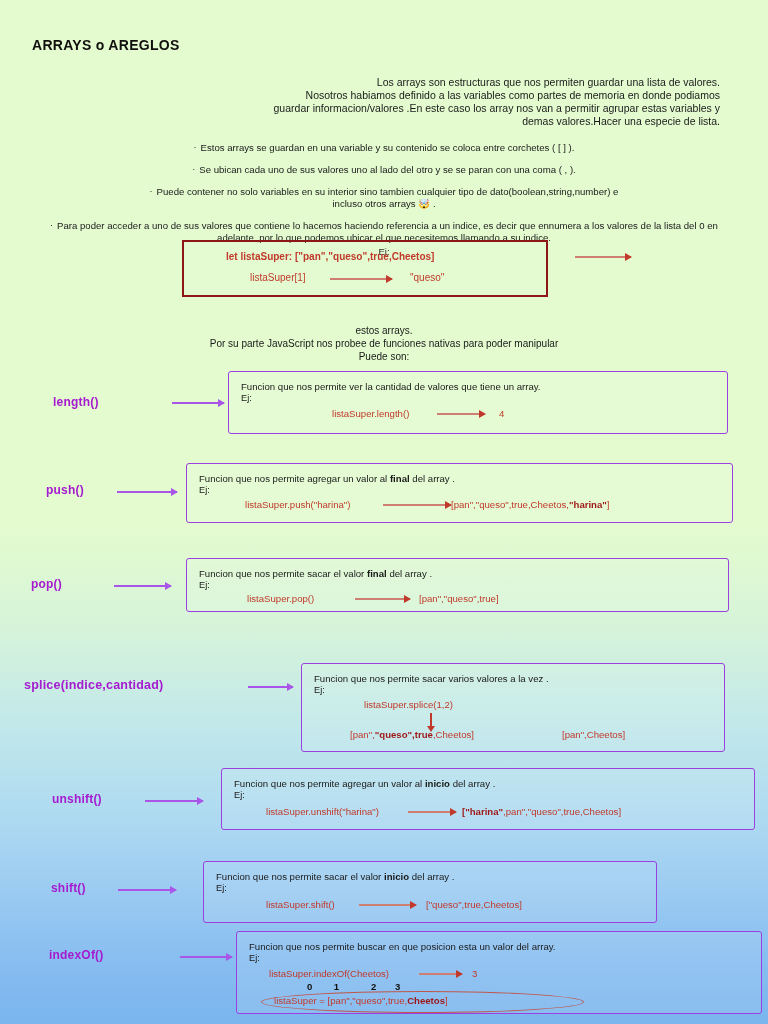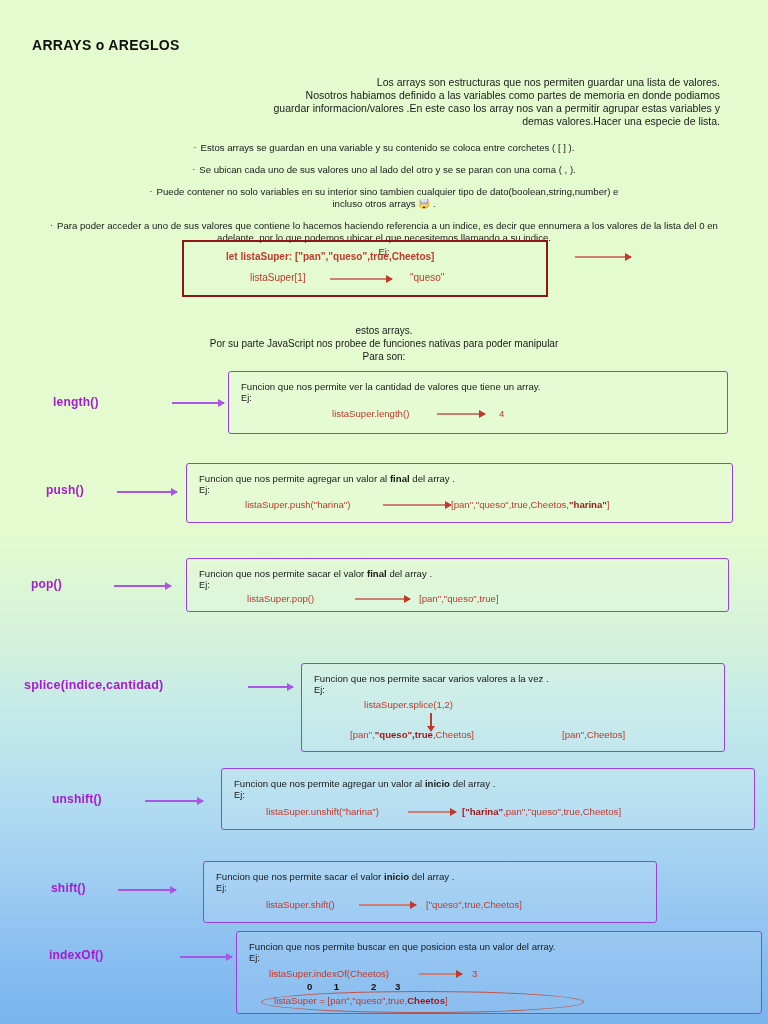--- a/index.html
+++ b/index.html
@@ -284,21 +284,21 @@
     <div class="line1">let listaSuper: ["pan","queso",true,Cheetos]</div>
     <div class="line2">listaSuper[1]</div>
     <div class="arrow-red" style="left:146px; top:36px; width:62px;"></div>
     <div class="res2">"queso"</div>
   </div>
   <div class="arrow-red arrow-side"></div>
 
   <div class="mid-para">
     <div>estos arrays.</div>
     <div>Por su parte JavaScript nos probee de funciones nativas para poder manipular</div>
-    <div>Para son:</div>
+    <div>Puede son:</div>
   </div>
 
   <div class="sec-label" style="left:53px; top:367px;">length()</div>
   <div class="arrow-purple" style="left:172px; top:374px; width:52px;"></div>
   <div class="sec-box" style="left:228px; top:343px; width:500px; height:63px;">
     <div class="sec-desc"><span>Funcion que nos permite ver la cantidad de valores que tiene un array.</span></div>
     <div class="sec-ej">Ej:</div>
     <div class="code" style="left:103px; top:36px;">listaSuper.length()</div>
     <div class="arrow-red" style="left:208px; top:41px; width:48px;"></div>
     <div class="res" style="left:270px; top:36px;">4</div>

